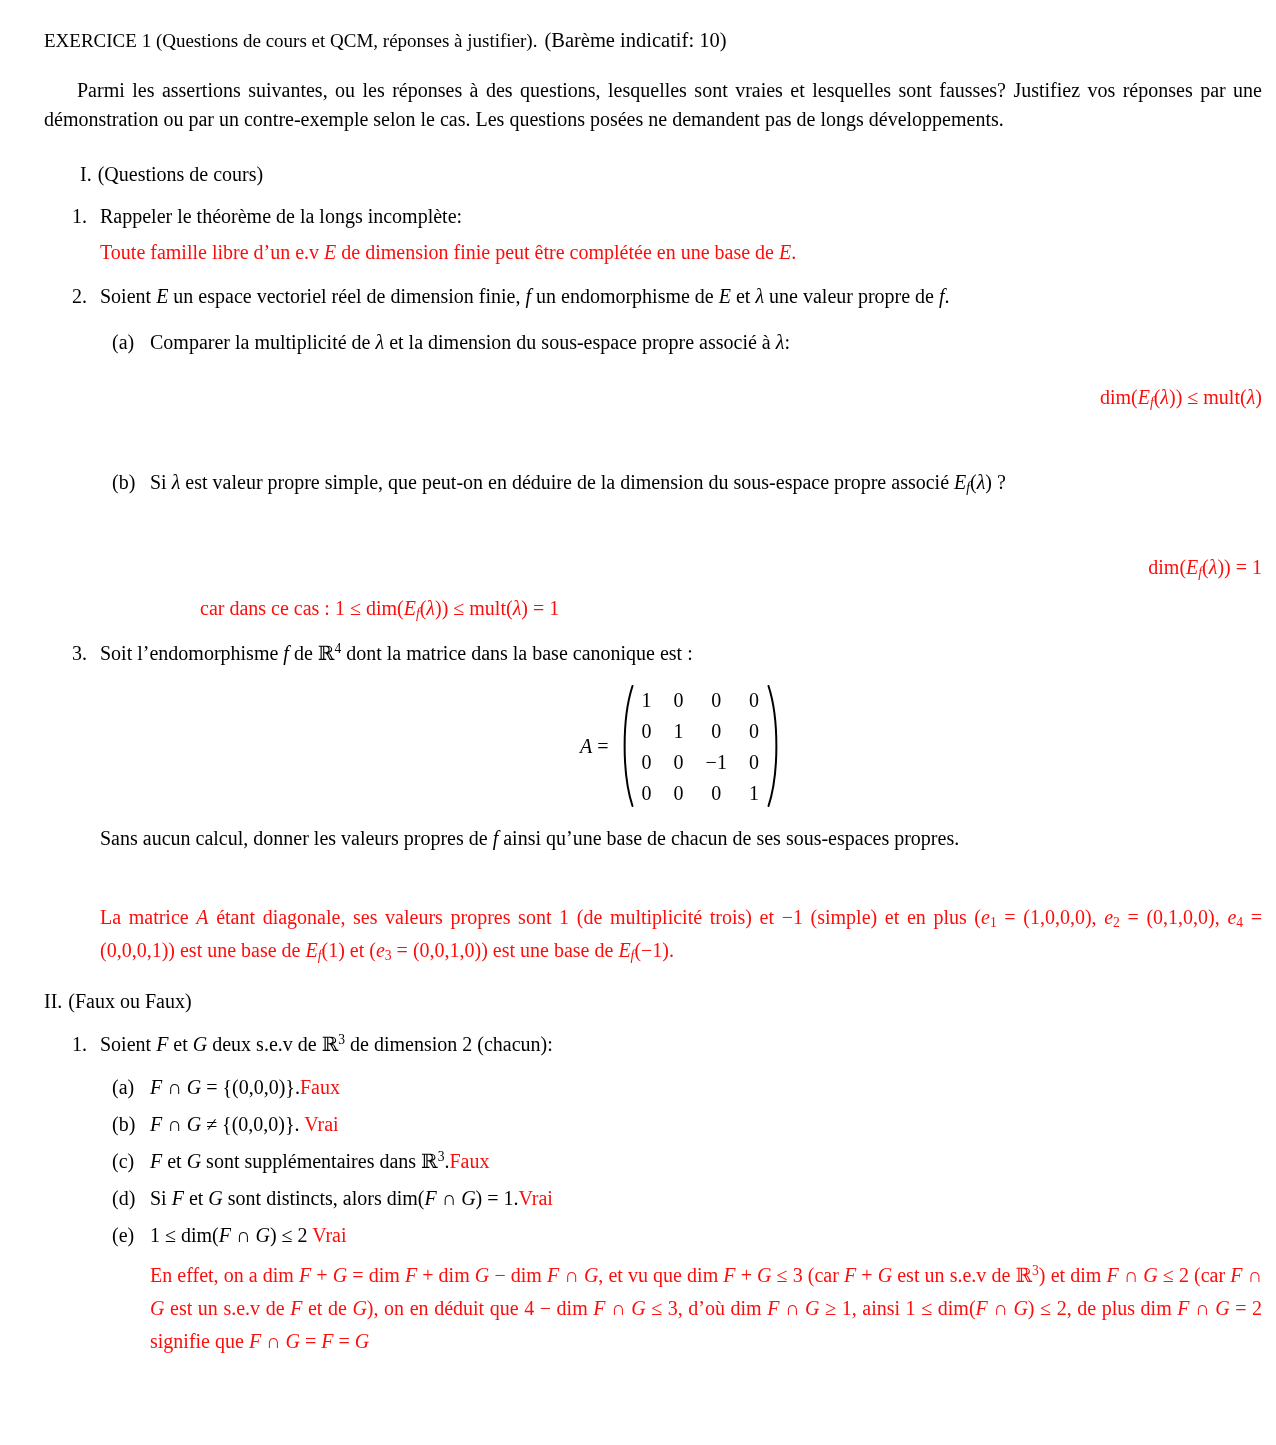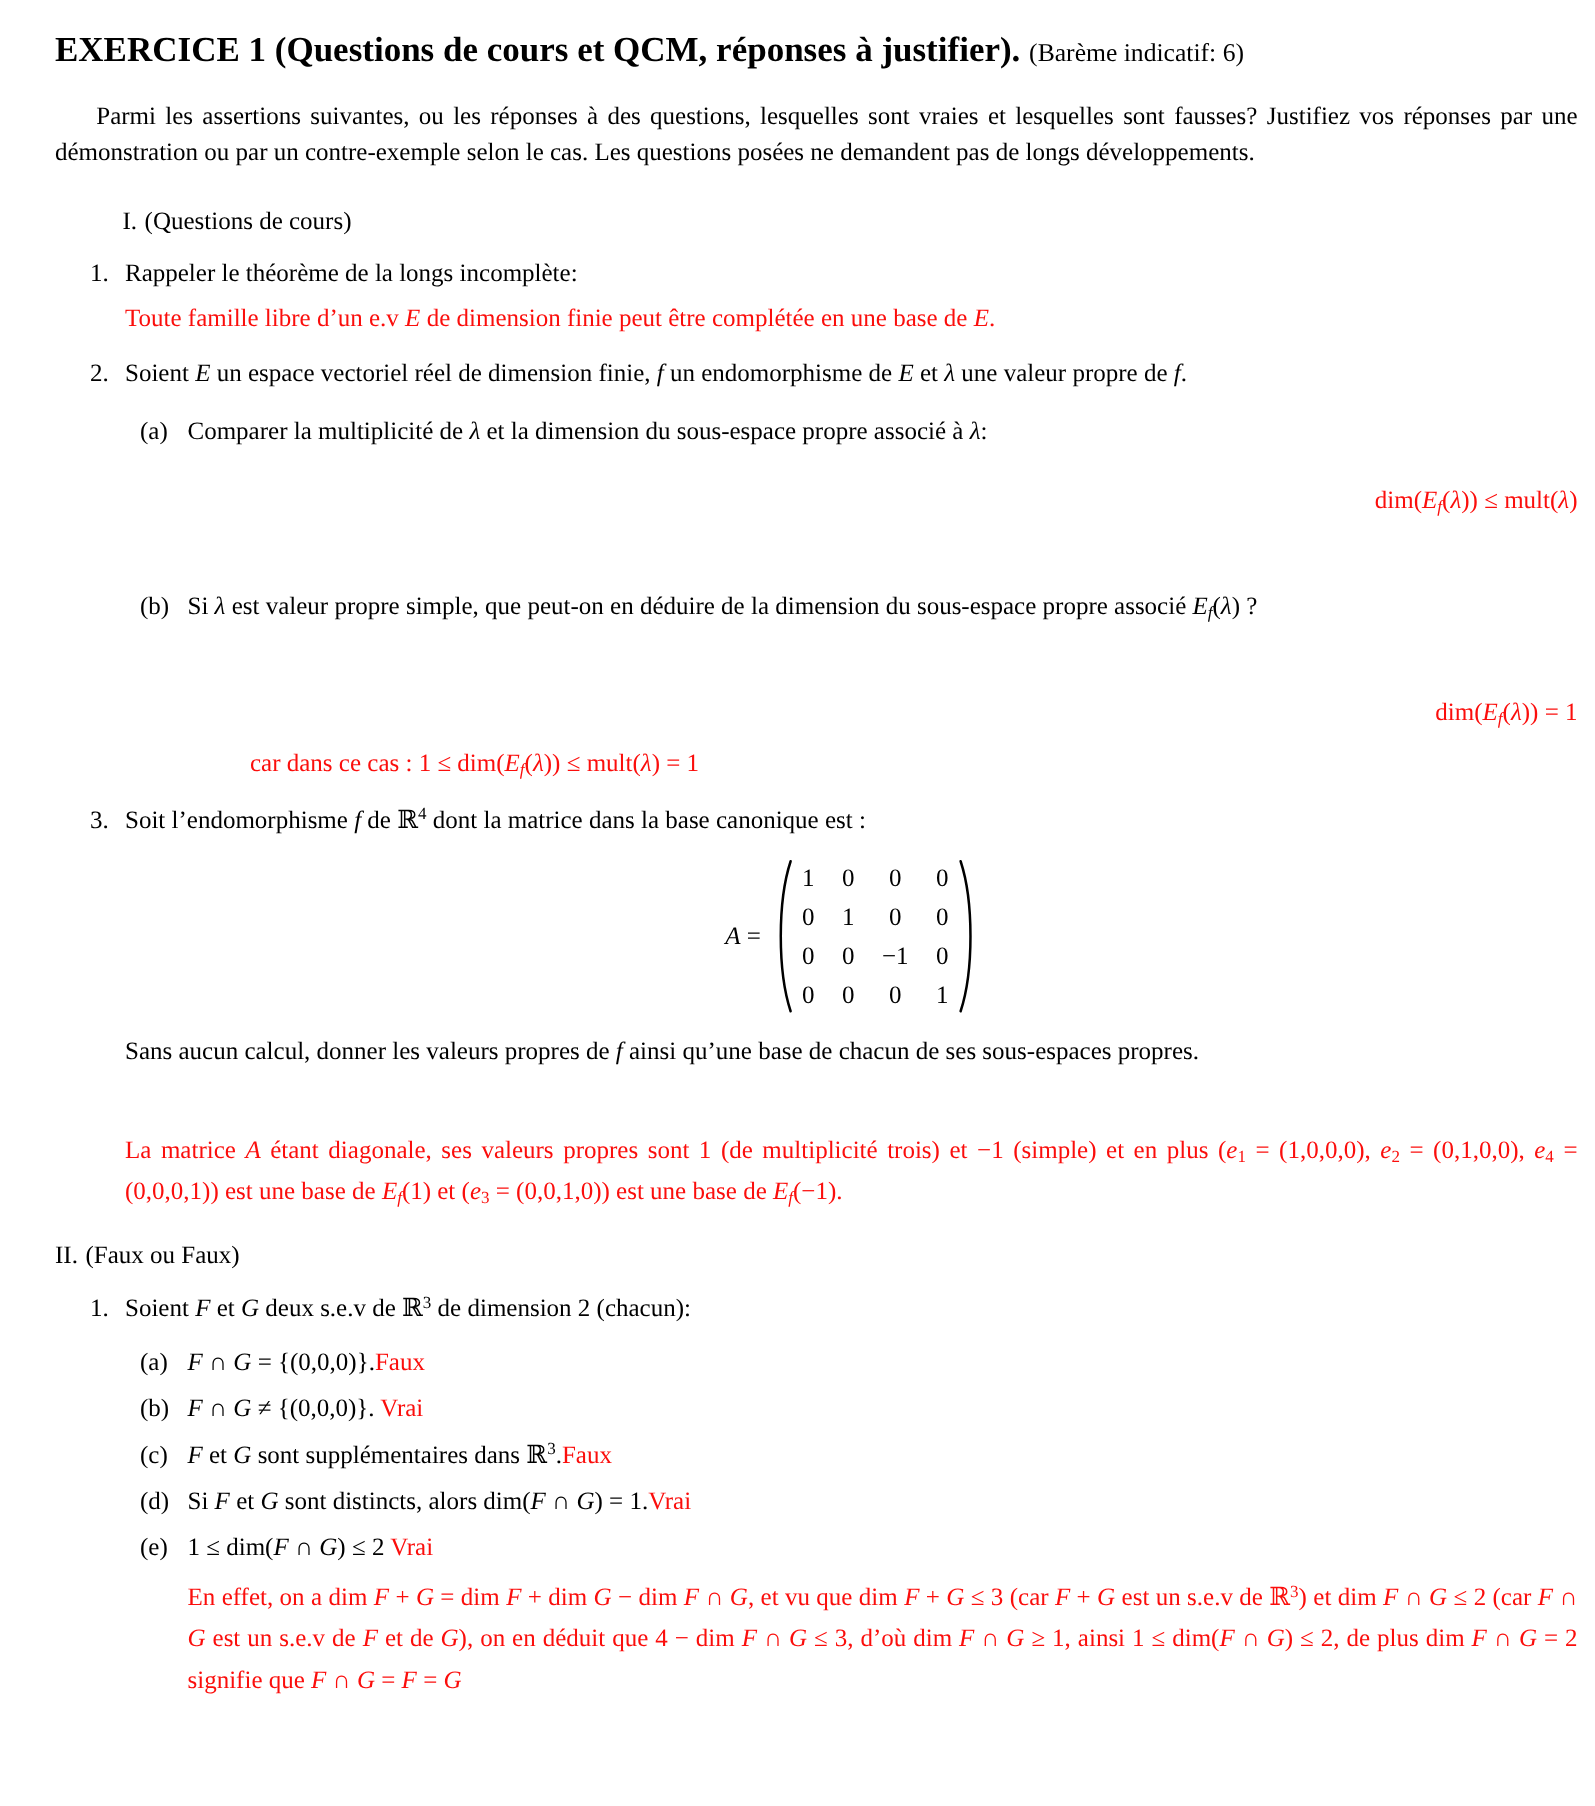--- a/index.html
+++ b/index.html
@@ -8,25 +8,25 @@
     padding:26px 14px 40px 44px;
     font-family:"Liberation Serif","DejaVu Serif",serif;
     font-size:20px;line-height:29px;color:#000;
   }
   p{margin:0;}
   i{font-style:italic;}
   sub{font-size:68%;line-height:0;vertical-align:-0.25em;}
   sup{font-size:68%;line-height:0;vertical-align:0.5em;}
   .red{color:var(--answer,#f00);}
   .doc-title{font-size:20.5px;}
-  .title-bold{font-weight:bold;font-size:28px;}
+  .title-bold{font-weight:normal;font-size:19px;}
   .title-note{margin-left:7px;}
   .intro{margin-top:21px;text-indent:33px;text-align:justify;}
   .sec-head{margin-top:26px;}
-  .sec-head.s1{margin-left:54px;}
+  .sec-head.s1{margin-left:36px;}
   .sec-head.s2{margin-left:0;margin-top:20px;}
   .sec-label{margin-right:6px;}
   .qitem{display:flex;margin-left:28px;}
   .qnum{flex:0 0 28px;}
   .qbody{flex:1;min-width:0;}
   .q1{margin-top:13px;}
   .q2{margin-top:15px;}
   .q3{margin-top:16px;}
   .q2-1{margin-top:14px;}
   .answer-line{margin-top:7px;}
@@ -45,21 +45,21 @@
   .matrix-grid{display:grid;grid-template-columns:repeat(4,auto);column-gap:22px;row-gap:1px;padding:2px 7px;text-align:center;line-height:30px;}
   .paren svg{display:block;}
   .justification{margin-top:9px;margin-left:50px;text-align:justify;line-height:33px;}
 </style>
 </head>
 <body>
 
 <div class="page">
 
   <p class="doc-title">
-    <span class="title-bold">EXERCICE 1 (Questions de cours et QCM, réponses à justifier).</span><span class="title-note">(Barème indicatif: 6)</span>
+    <span class="title-bold">EXERCICE 1 (Questions de cours et QCM, réponses à justifier).</span><span class="title-note">(Barème indicatif: 10)</span>
   </p>
 
   <p class="intro">Parmi les assertions suivantes, ou les réponses à des questions, lesquelles sont vraies et lesquelles sont fausses? Justifiez vos réponses par une démonstration ou par un contre-exemple selon le cas. Les questions posées ne demandent pas de longs développements.</p>
 
   <p class="sec-head s1">
     <span class="sec-label">I.</span><span>(Questions de cours)</span>
   </p>
 
   <div class="qitem q1">
     <span class="qnum">1.</span>

